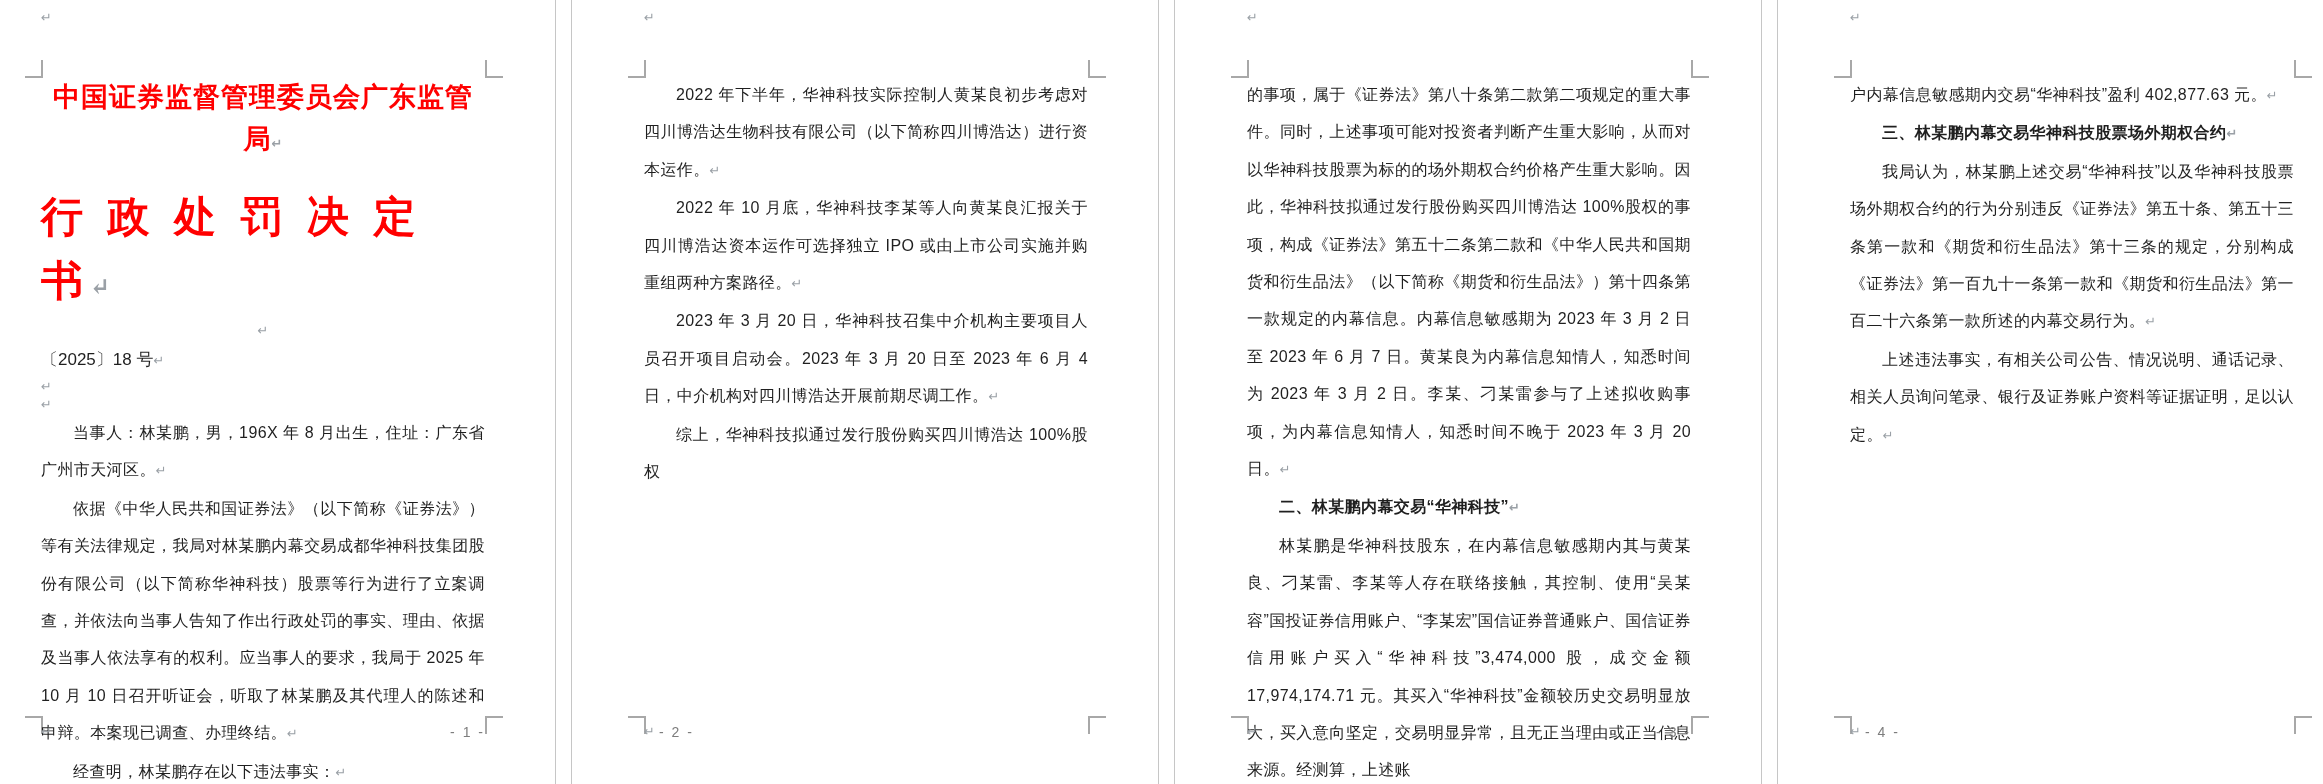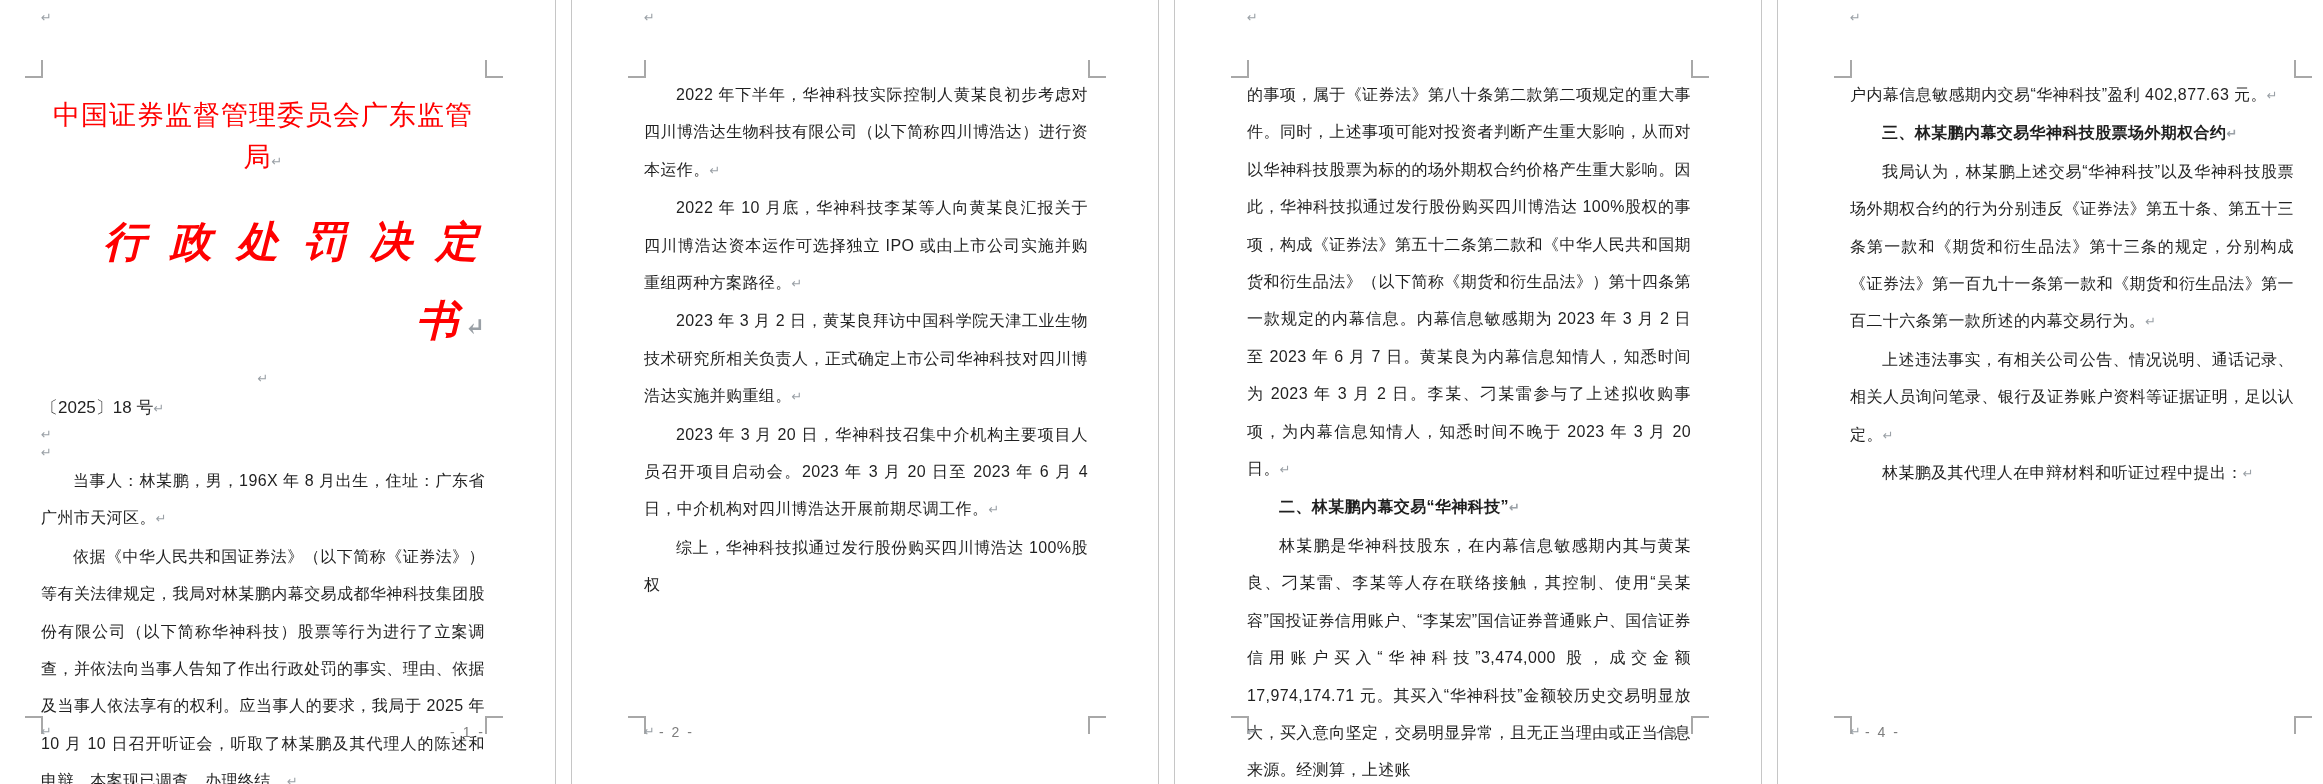--- a/index.html
+++ b/index.html
@@ -39,27 +39,27 @@
 
   .para,.para-cont,.heading{
     font-size:16px;line-height:37.4px;text-align:justify;
     letter-spacing:0.4px;
   }
   .para{text-indent:2em;}
   .para-cont{text-indent:0;}
   .heading{font-weight:bold;text-indent:2em;}
 
   .title1{
-    color:var(--title_red);font-weight:normal;text-align:center;
-    font-size:27px;line-height:42px;letter-spacing:1px;margin-top:18px;
+    color:var(--title_red);font-weight:bold;text-align:center;
+    font-size:27px;line-height:42px;letter-spacing:1px;
   }
   .title2{
-    color:var(--title_red);font-weight:bold;text-align:right;
+    color:var(--title_red);font-weight:bold;text-align:left;
     font-family:"Liberation Serif","DejaVu Serif",serif;
-    font-size:42px;line-height:79px;letter-spacing:7px;margin-top:20px;font-style:italic;
+    font-size:42px;line-height:64px;letter-spacing:7px;margin-top:20px;
   }
   .title2 .pilcrow{font-size:24px;letter-spacing:0;}
   .pilcrow-center{text-align:center;line-height:24px;font-size:12px;color:var(--pilcrow);}
   .doc-number{text-align:left;font-size:17px;line-height:34px;}
   .empty-line{line-height:18px;font-size:12px;color:var(--pilcrow);}
 
   .pilcrow{color:var(--pilcrow);font-size:13px;letter-spacing:0;}
 
   .footer{position:absolute;left:72px;top:722px;width:444px;height:20px;
     font-size:14px;line-height:20px;color:var(--page_number);}
@@ -95,21 +95,20 @@
 
 <div class="page page2">
   <span class="hdr-pilcrow pilcrow-glyph">↵</span>
   <div class="crop tl"></div>
   <div class="crop tr"></div>
   <div class="crop bl"></div>
   <div class="crop br"></div>
   <div class="content">
       <div class="para">2022 年下半年，华神科技实际控制人黄某良初步考虑对四川博浩达生物科技有限公司（以下简称四川博浩达）进行资本运作。<span class="pilcrow">↵</span></div>
       <div class="para">2022 年 10 月底，华神科技李某等人向黄某良汇报关于四川博浩达资本运作可选择独立 IPO 或由上市公司实施并购重组两种方案路径。<span class="pilcrow">↵</span></div>
-      <div class="para">2023 年 3 月 2 日，黄某良拜访中国科学院天津工业生物技术研究所相关负责人，正式确定上市公司华神科技对四川博浩达实施并购重组。<span class="pilcrow">↵</span></div>
       <div class="para">2023 年 3 月 20 日，华神科技召集中介机构主要项目人员召开项目启动会。2023 年 3 月 20 日至 2023 年 6 月 4 日，中介机构对四川博浩达开展前期尽调工作。<span class="pilcrow">↵</span></div>
       <div class="para">综上，华神科技拟通过发行股份购买四川博浩达 100%股权</div>
     </div>
   <div class="footer align-left">
     <span class="pilcrow-glyph pilcrow">↵</span>
     <span class="num">- 2 -</span>
   </div>
 </div>
 
 <div class="page page3">
@@ -133,19 +132,18 @@
   <span class="hdr-pilcrow pilcrow-glyph">↵</span>
   <div class="crop tl"></div>
   <div class="crop tr"></div>
   <div class="crop bl"></div>
   <div class="crop br"></div>
   <div class="content">
       <div class="para-cont">户内幕信息敏感期内交易“华神科技”盈利 402,877.63 元。<span class="pilcrow">↵</span></div>
       <div class="heading">三、林某鹏内幕交易华神科技股票场外期权合约<span class="pilcrow">↵</span></div>
       <div class="para">我局认为，林某鹏上述交易“华神科技”以及华神科技股票场外期权合约的行为分别违反《证券法》第五十条、第五十三条第一款和《期货和衍生品法》第十三条的规定，分别构成《证券法》第一百九十一条第一款和《期货和衍生品法》第一百二十六条第一款所述的内幕交易行为。<span class="pilcrow">↵</span></div>
       <div class="para">上述违法事实，有相关公司公告、情况说明、通话记录、相关人员询问笔录、银行及证券账户资料等证据证明，足以认定。<span class="pilcrow">↵</span></div>
-      <div class="para">林某鹏及其代理人在申辩材料和听证过程中提出：<span class="pilcrow">↵</span></div>
     </div>
   <div class="footer align-left">
     <span class="pilcrow-glyph pilcrow">↵</span>
     <span class="num">- 4 -</span>
   </div>
 </div>
 
 </body></html>

